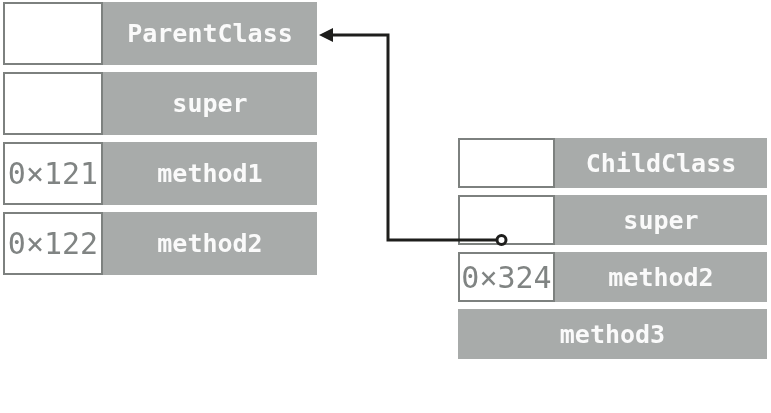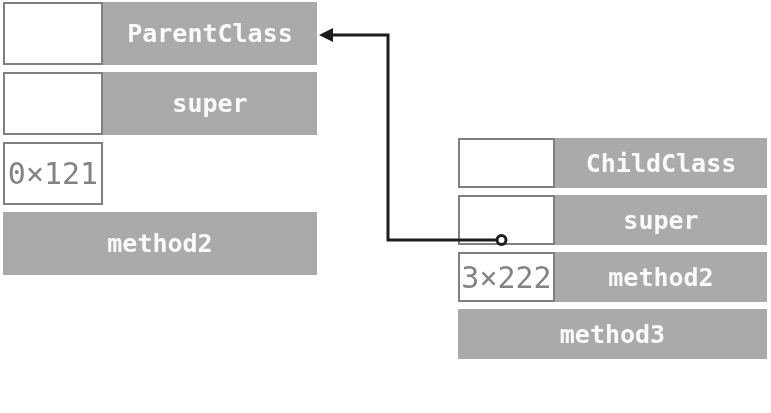--- a/index.html
+++ b/index.html
@@ -56,37 +56,39 @@
     <div class="row">
       <div class="addr"></div>
       <div class="lbl">ParentClass</div>
     </div>
     <div class="row">
       <div class="addr"></div>
       <div class="lbl">super</div>
     </div>
     <div class="row">
       <div class="addr">0×121</div>
+      <div class="lbl">method1</div>
     </div>
     <div class="row">
+      <div class="addr">0×122</div>
       <div class="lbl">method2</div>
     </div>
   </div>
 
   <div class="vtable child">
     <div class="row">
       <div class="addr"></div>
       <div class="lbl">ChildClass</div>
     </div>
     <div class="row">
       <div class="addr"></div>
       <div class="lbl">super</div>
     </div>
     <div class="row">
-      <div class="addr">3×222</div>
+      <div class="addr">0×324</div>
       <div class="lbl">method2</div>
     </div>
     <div class="row">
       <div class="lbl">method3</div>
     </div>
   </div>
 
   <svg class="arrow-layer" width="771" height="413" viewBox="0 0 771 413" xmlns="http://www.w3.org/2000/svg">
     <path d="M497 240 L388 240 L388 35 L330 35" fill="none" stroke="#1e1e1c" stroke-width="3"></path>
     <polygon points="319,35 333,28 333,42" fill="#1e1e1c"></polygon>

